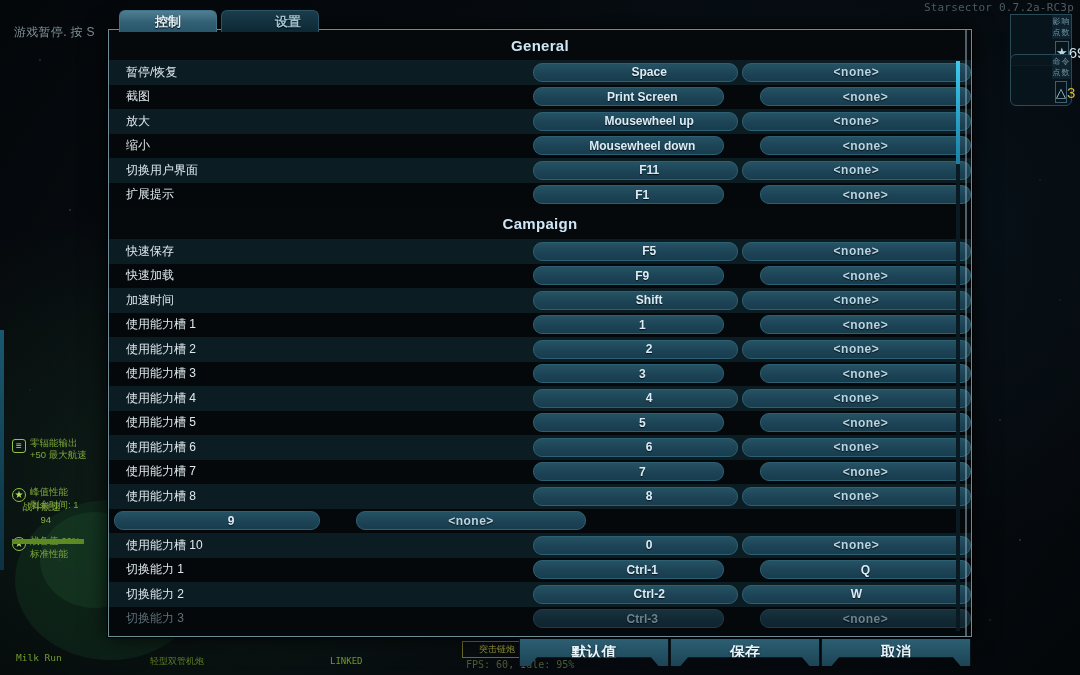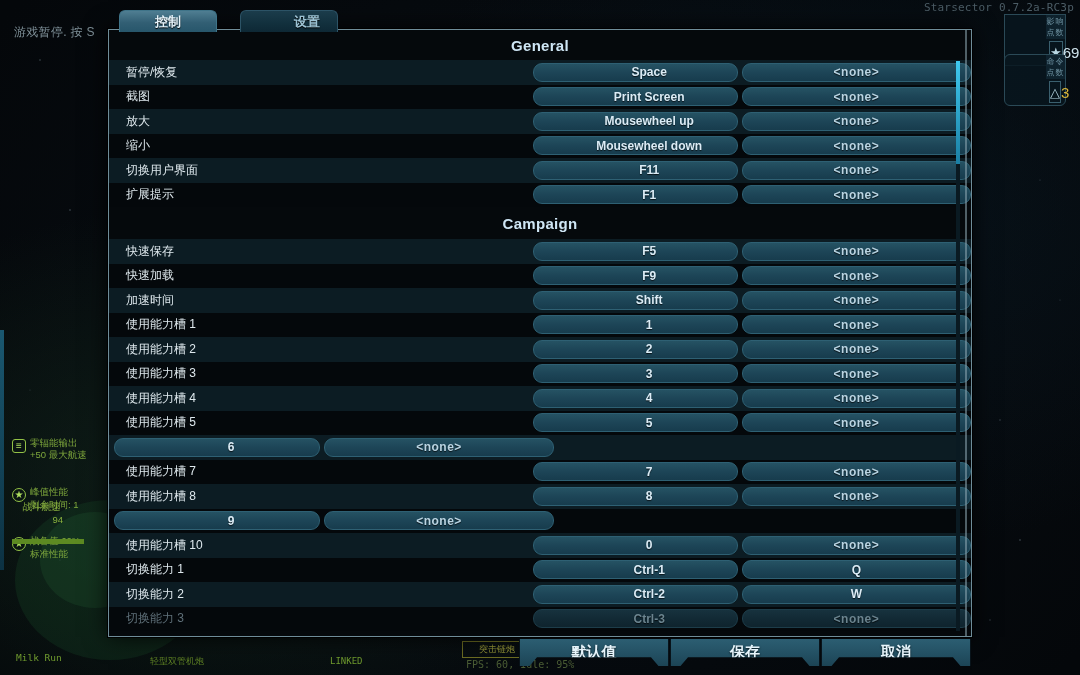--- a/index.html
+++ b/index.html
@@ -64,21 +64,21 @@
     border:1px solid #6d6d22; padding:1px 16px;
     font-family:"Liberation Sans", sans-serif;
   }
   .hud-fps {
     left:466px; top:659px; font-size:10px; color:#4b5d35;
     font-family:"DejaVu Sans Mono", monospace;
   }
 
   
   .respanel {
-    position:absolute; right:14px; width:62px;
+    position:absolute; right:8px; width:62px;
     border:1px solid #2b4a57; background:rgba(8,22,30,.85);padding-left:41px;
   }
   .respanel .cap {
     text-align:center; font-size:8px; color:#6f93a2; background:rgba(15,36,48,.9);
     padding:1px 0; letter-spacing:1px;
   }
   .respanel .body { display:flex; align-items:center; height:26px; }
   .respanel .ico {
     width:26px; height:22px; margin-left:3px;
     display:flex; align-items:center; justify-content:center;
@@ -88,21 +88,21 @@
   .respanel.cmd .val { color:#d8b63a; }
   .respanel.inf { top:14px; }
   .respanel.cmd { top:54px;border-radius:6px; }
 
   .leftbar {
     position:absolute; left:0; top:330px; width:4px; height:240px;
     background:linear-gradient(180deg,#1a5870,#0c3142);
   }
 
   
-  .tabs { position:absolute; left:119px; top:10px; display:flex; gap:23px; z-index:6; }
+  .tabs { position:absolute; left:119px; top:10px; display:flex; gap:4px; z-index:6; }
   .tab {
     width:98px; height:22px;
     display:flex; align-items:center; justify-content:center;
     font-size:13px; font-weight:bold; color:#cfe6f2;
     border-radius:6px 6px 0 0;
     border:1px solid #3f7489; border-bottom:none;
     text-shadow:0 1px 1px #000;
   }
   .tab.active {
     background:linear-gradient(180deg,#4f7e92 0%,#325f74 55%,#27566b 100%);
@@ -132,21 +132,21 @@
     background:#05090c;
     letter-spacing:.3px;
   }
   .section-head.campaign { height:32px; }
 
   .row {
     height:24.5px; display:flex; align-items:center;
     position:relative;
   }
   .row.odd  { background:#0c1c23; }
-  .row.even { background:#04080b; }
+  .row.even { background:#04080b;gap:32px; }
   .row .label {
     width:420px; padding-left:17px;
     font-size:12px; color:#dfe9ee;
     white-space:nowrap; overflow:hidden;
   }
   .btn-key {
     height:19px; border-radius:9px;
     display:flex; align-items:center; justify-content:center;
     font-size:12px; font-weight:bold; color:#dbecf6;
     background:linear-gradient(180deg,#255263 0%,#1d4557 50%,#173c4d 100%);
@@ -244,21 +244,21 @@
       <span><span class="txt">峰值性能</span><span class="txt">剩余时间: 1</span></span>
     </div>
     <div class="row">
       <span class="badge">★</span>
       <span><span class="txt">战备值 60%</span><span class="txt">标准性能</span></span>
     </div>
   </div>
 
   <div class="hud hud-speed">
     <span>战斗航速</span>
-    <span style="margin-left:30px">94</span>
+    <span style="margin-left:18px">94</span>
     <div class="bar"></div>
   </div>
 
   <div class="hud hud-shipname">
     <div>Milk Run</div>
     
     
   </div>
 
   <div class="hud hud-weap">
@@ -348,20 +348,21 @@
             <div class="label">使用能力槽 4</div>
             <div class="btn-key primary">4</div>
             <div class="btn-key secondary none">&lt;none&gt;</div>
           </div>
           <div class="row even">
             <div class="label">使用能力槽 5</div>
             <div class="btn-key primary">5</div>
             <div class="btn-key secondary none">&lt;none&gt;</div>
           </div>
           <div class="row odd">
+            <div class="label">使用能力槽 6</div>
             <div class="btn-key primary">6</div>
             <div class="btn-key secondary none">&lt;none&gt;</div>
           </div>
           <div class="row even">
             <div class="label">使用能力槽 7</div>
             <div class="btn-key primary">7</div>
             <div class="btn-key secondary none">&lt;none&gt;</div>
           </div>
           <div class="row odd">
             <div class="label">使用能力槽 8</div>

